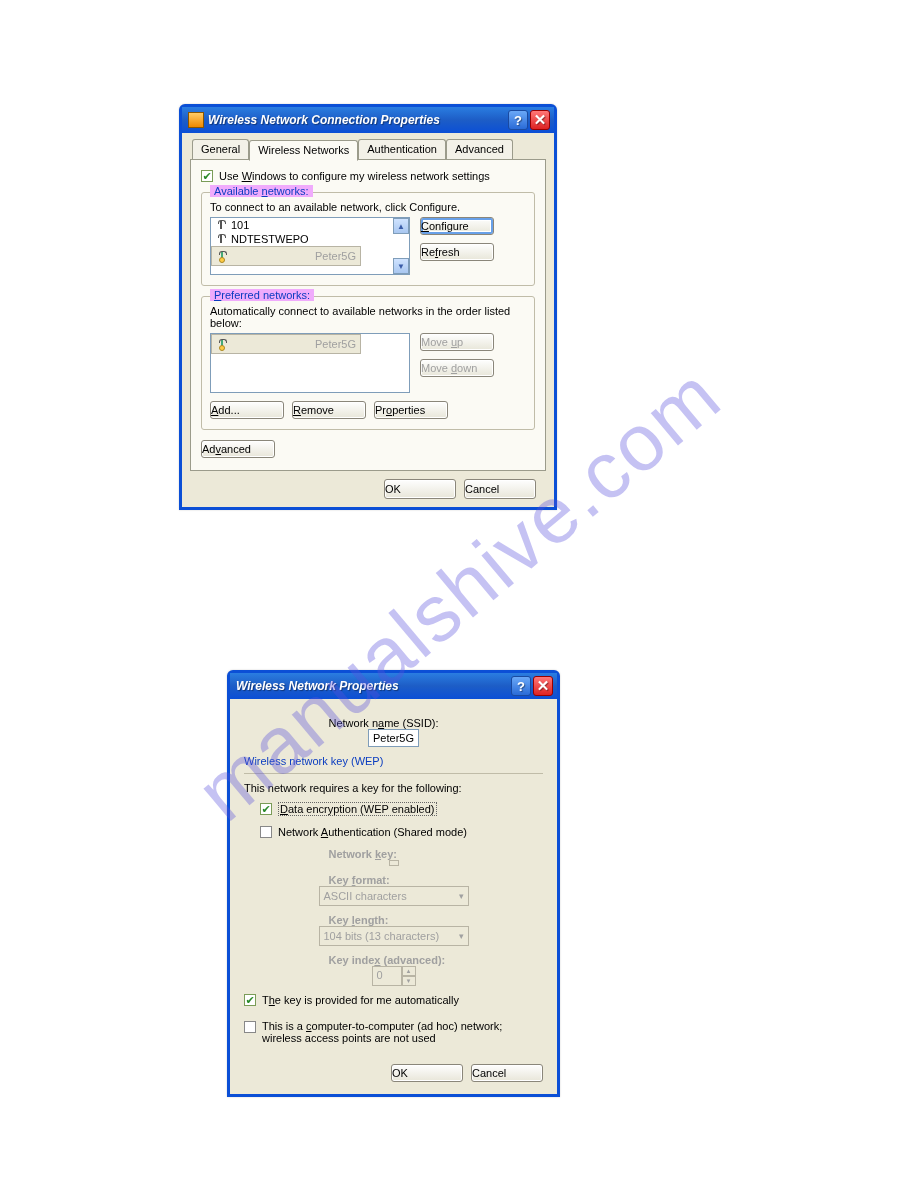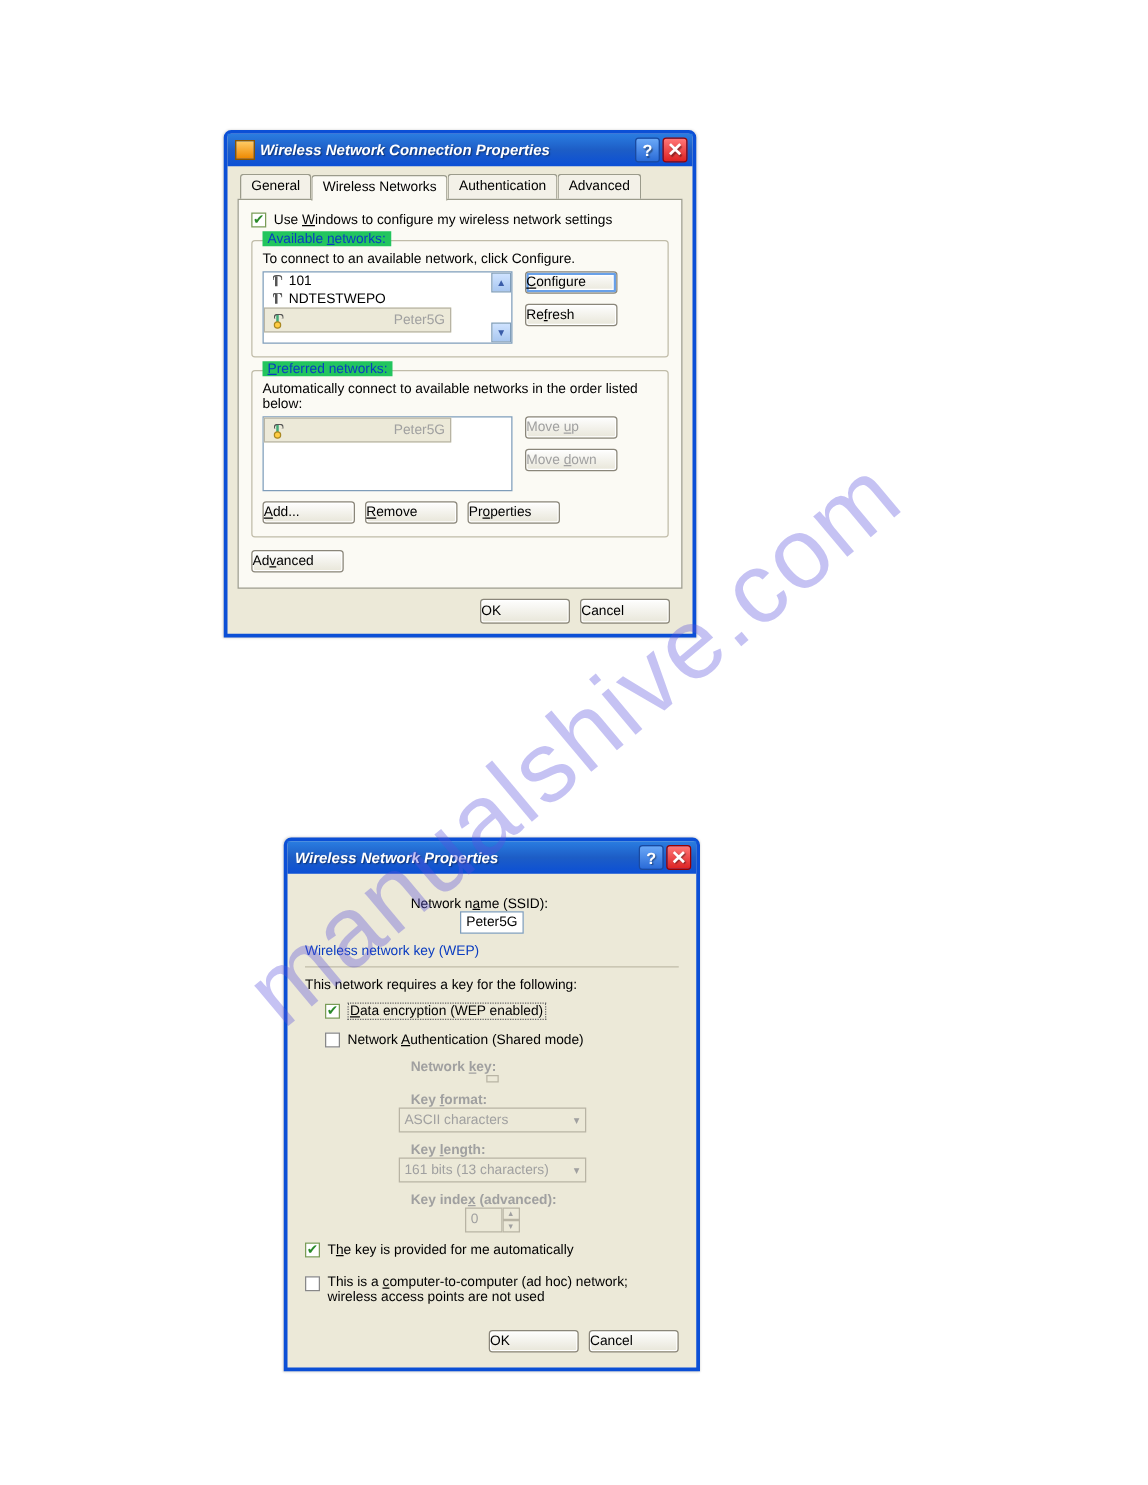--- a/index.html
+++ b/index.html
@@ -95,21 +95,21 @@
   .chk.unchecked { color: transparent; border-color:#888; }
   .grp {
     border: 1px solid #c0bca8;
     border-radius: 3px;
     padding: 8px 8px 10px 8px;
     margin-bottom: 10px;
     position: relative;
   }
   .grp-title {
     position: absolute; top: -8px; left: 8px;
-    background: #22c55e; padding: 0 4px;
+    background: #f0abfc; padding: 0 4px;
     color: #0a3cc0; font-size: 11px;
   }
   .list {
     background: #fff; border: 1px solid #7f9db9;
     width: 200px; height: 58px; overflow: hidden;
     position: relative;
   }
   .list-row { display: flex; align-items: center; padding: 1px 4px; }
   .list-row.sel { background: #ece9d8; }
   .ant-icon {
@@ -312,21 +312,21 @@
       <div class="lblrow">
         <div class="lbl disabled-label">Key <span class="u">f</span>ormat:</div>
         <div class="sel">
           <span>ASCII characters</span>
           <span class="arrow">▾</span>
         </div>
       </div>
       <div class="lblrow">
         <div class="lbl disabled-label">Key <span class="u">l</span>ength:</div>
         <div class="sel">
-          <span>161 bits (13 characters)</span>
+          <span>104 bits (13 characters)</span>
           <span class="arrow">▾</span>
         </div>
       </div>
       <div class="lblrow">
         <div class="lbl disabled-label">Key inde<span class="u">x</span> (advanced):</div>
         <div class="spin">
           <div class="num">0</div>
           <div class="arrows">
             <div>▴</div>
             <div>▾</div>

